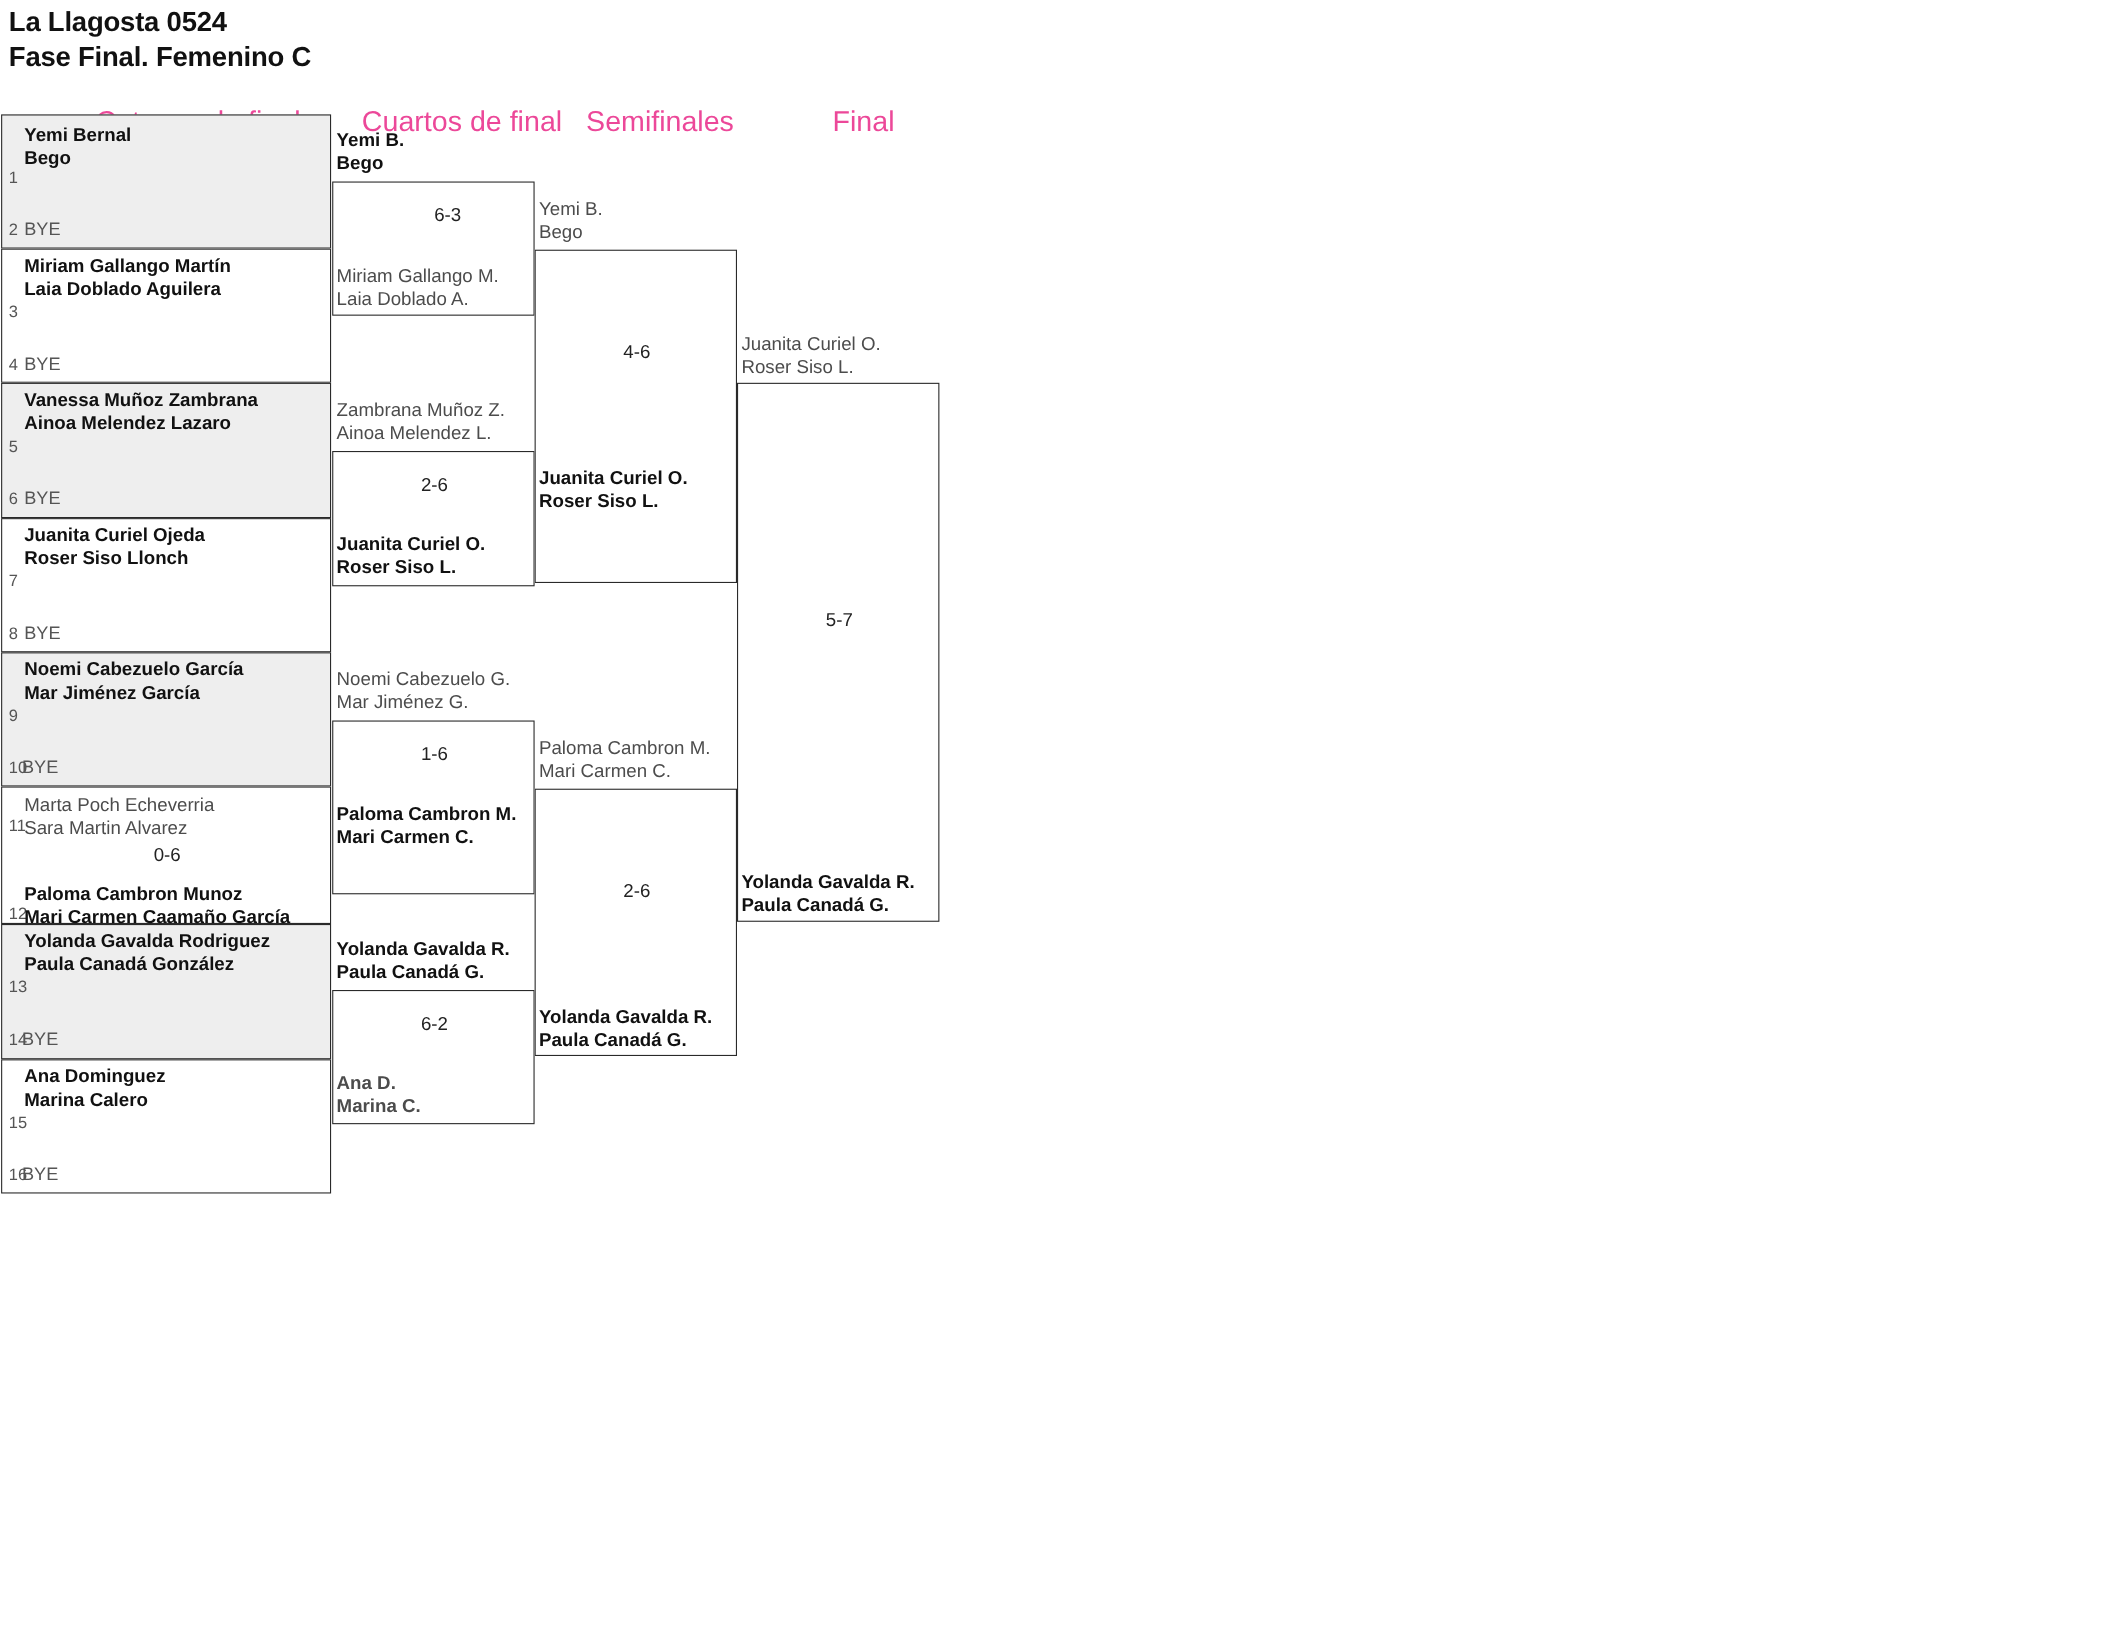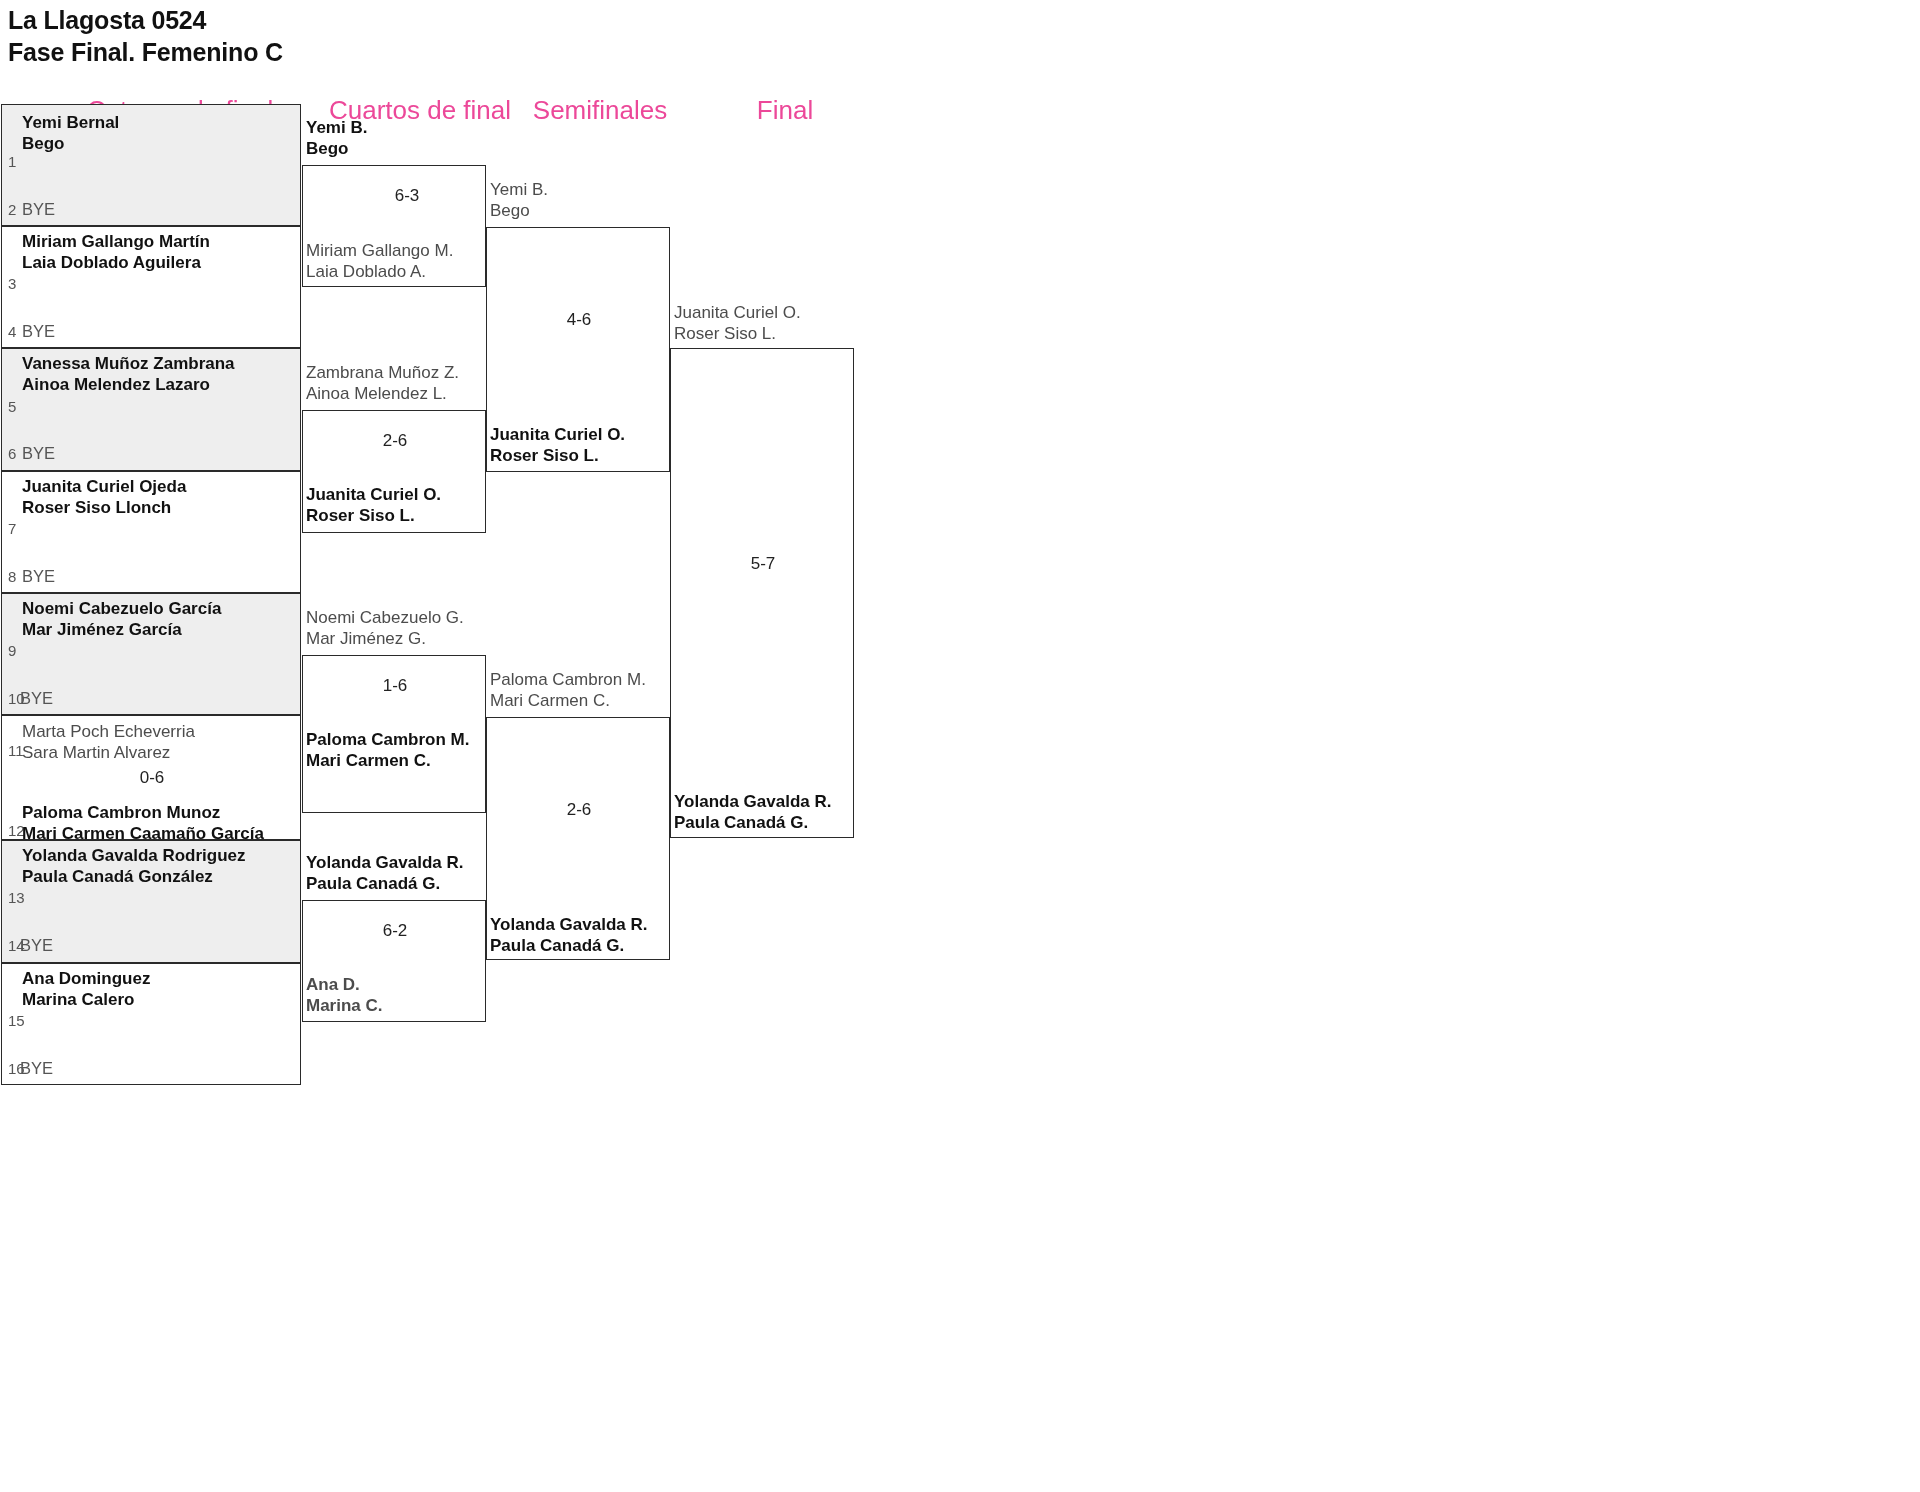--- a/index.html
+++ b/index.html
@@ -155,21 +155,21 @@
   </div>
   <div class="names win" style="left:306px; top:730px;"><span>Paloma Cambron M.</span><br><span>Mari Carmen C.</span></div>
 
   <div class="names win" style="left:306px; top:853px;"><span>Yolanda Gavalda R.</span><br><span>Paula Canadá G.</span></div>
   <div class="box plain" style="left:302px; top:900px; width:184px; height:122px;">
     <div class="score" style="left:0; top:20px; width:184px;">6-2</div>
   </div>
   <div class="names lose" style="left:306px; top:975px;font-weight:bold;"><span>Ana D.</span><br><span>Marina C.</span></div>
 
   <div class="names lose" style="left:490px; top:180px;"><span>Yemi B.</span><br><span>Bego</span></div>
-  <div class="box plain" style="left:486px; top:227px; width:184px; height:245px;">
+  <div class="box plain" style="left:486px; top:227px; width:184px; height:303px;">
     <div class="score" style="left:0; top:82px; width:184px;">4-6</div>
   </div>
   <div class="names win" style="left:490px; top:425px;"><span>Juanita Curiel O.</span><br><span>Roser Siso L.</span></div>
 
   <div class="names lose" style="left:490px; top:670px;"><span>Paloma Cambron M.</span><br><span>Mari Carmen C.</span></div>
   <div class="box plain" style="left:486px; top:717px; width:184px; height:243px;">
     <div class="score" style="left:0; top:82px; width:184px;">2-6</div>
   </div>
   <div class="names win" style="left:490px; top:915px;"><span>Yolanda Gavalda R.</span><br><span>Paula Canadá G.</span></div>
 

